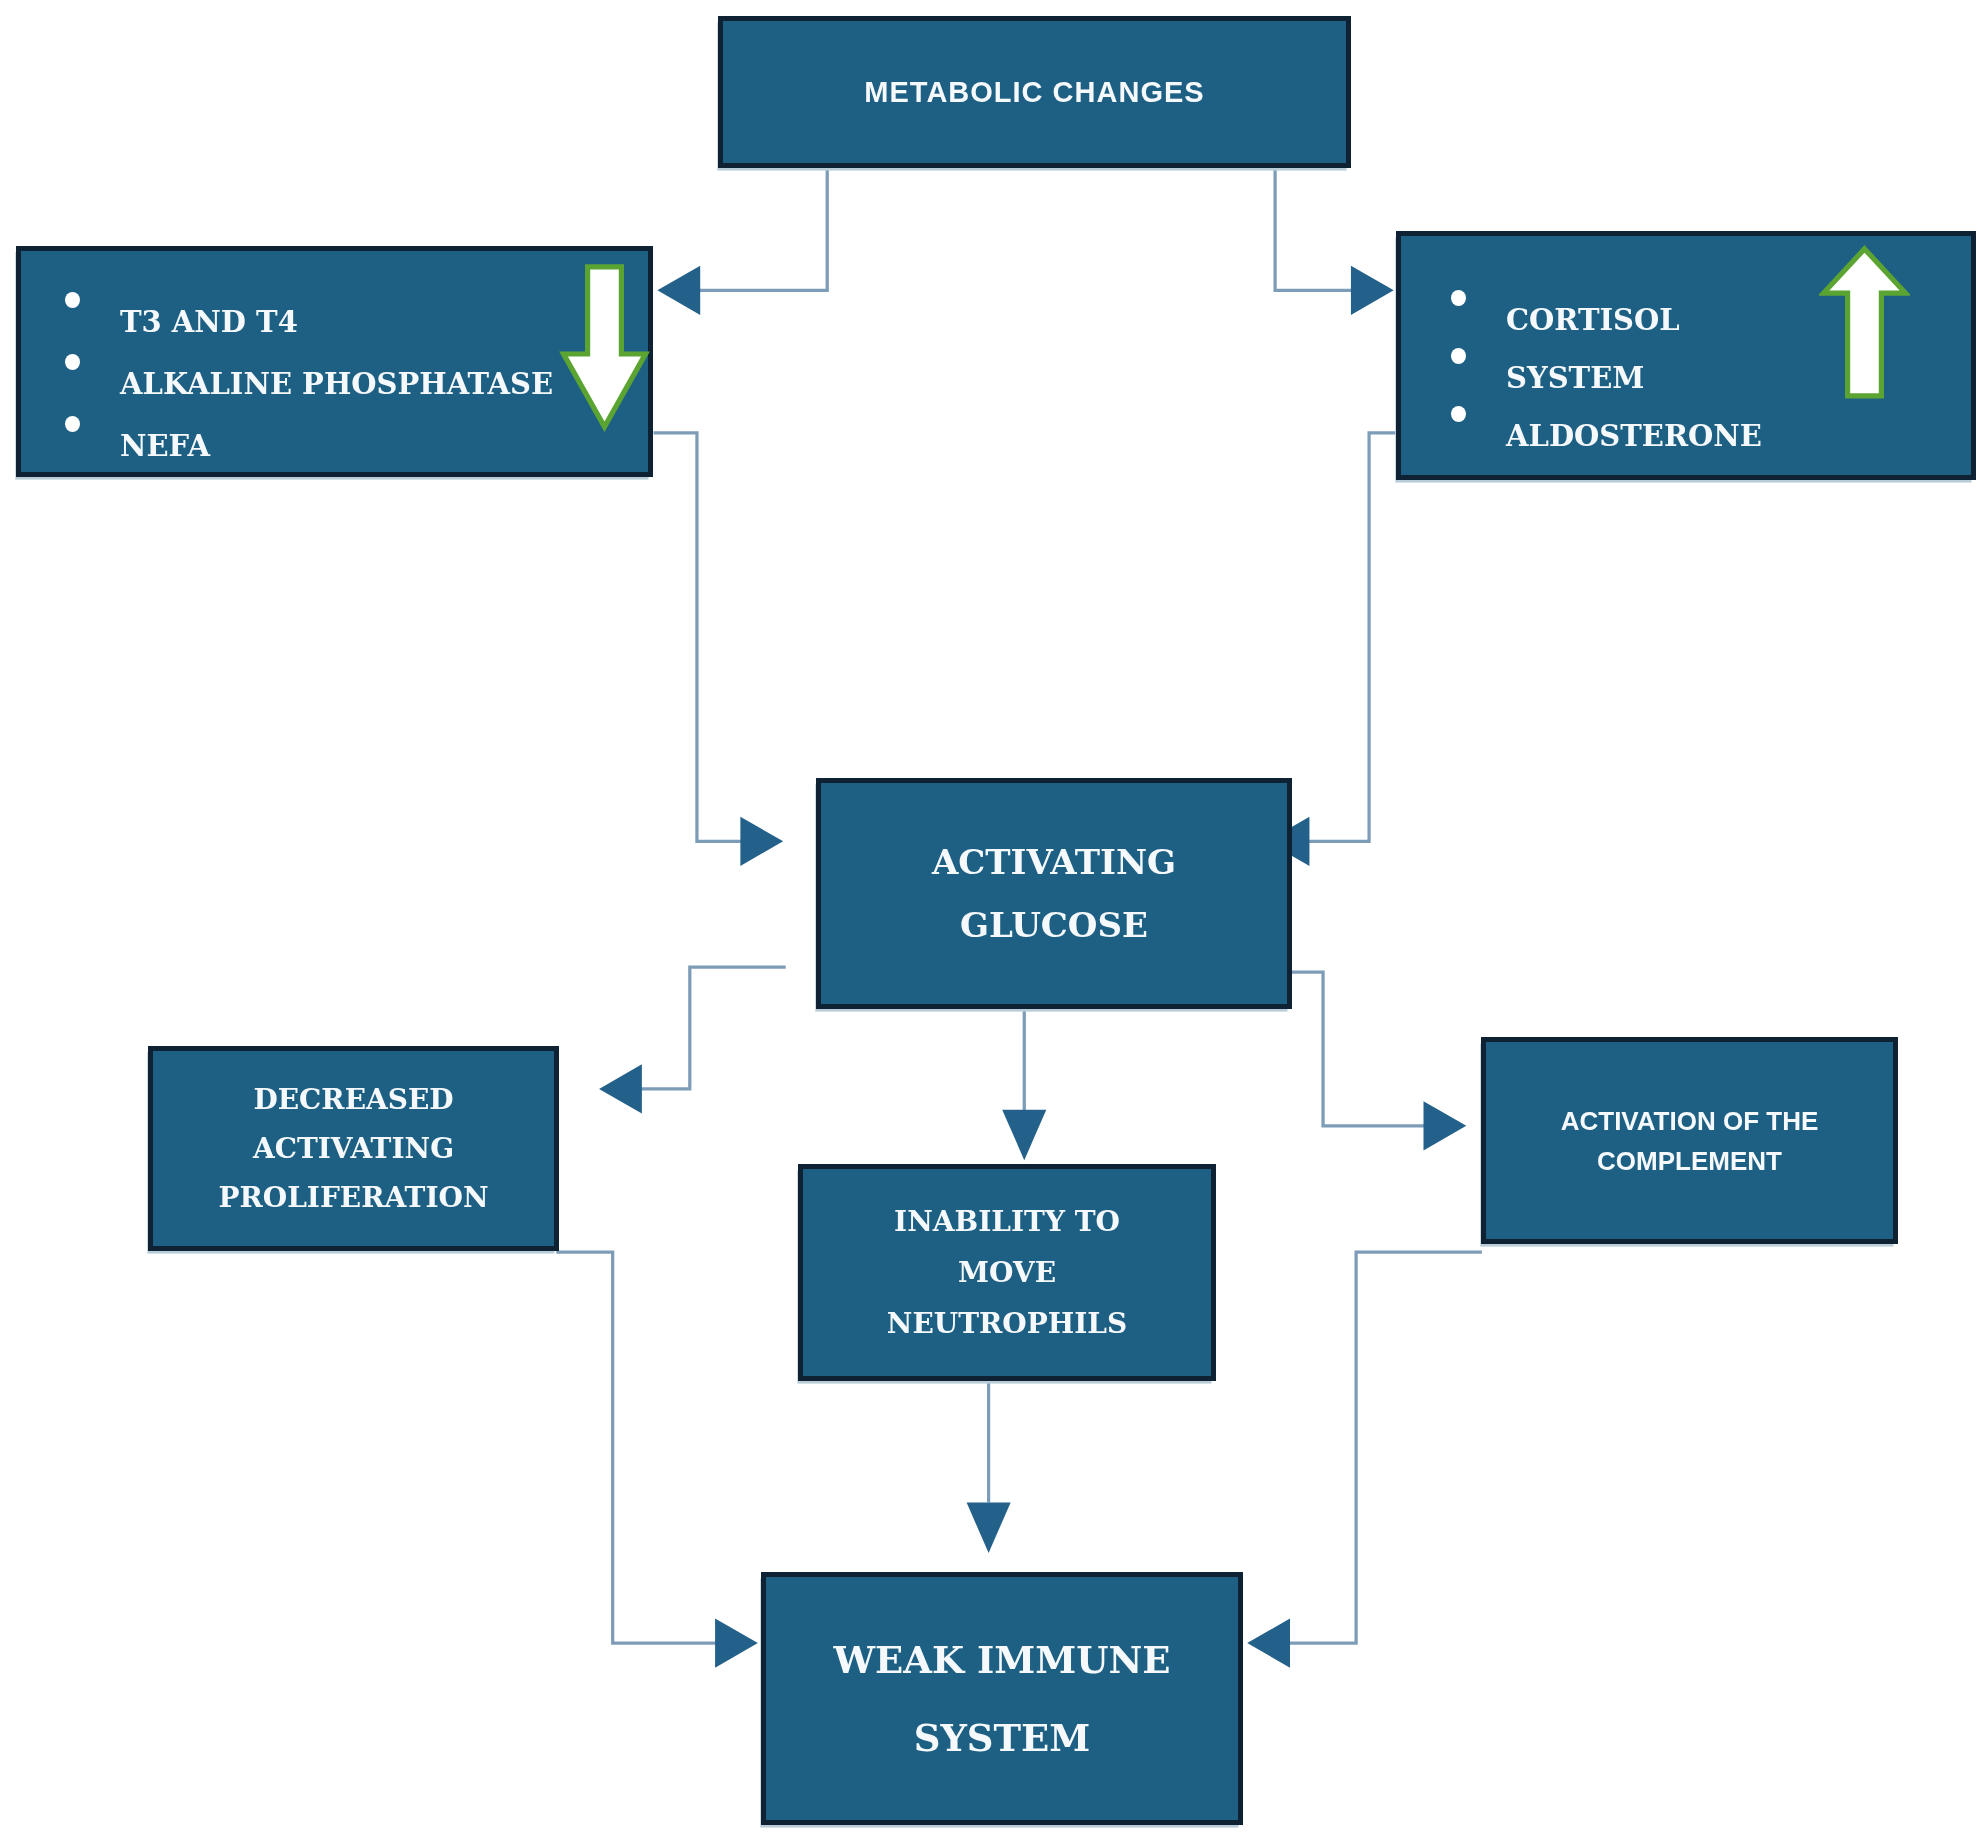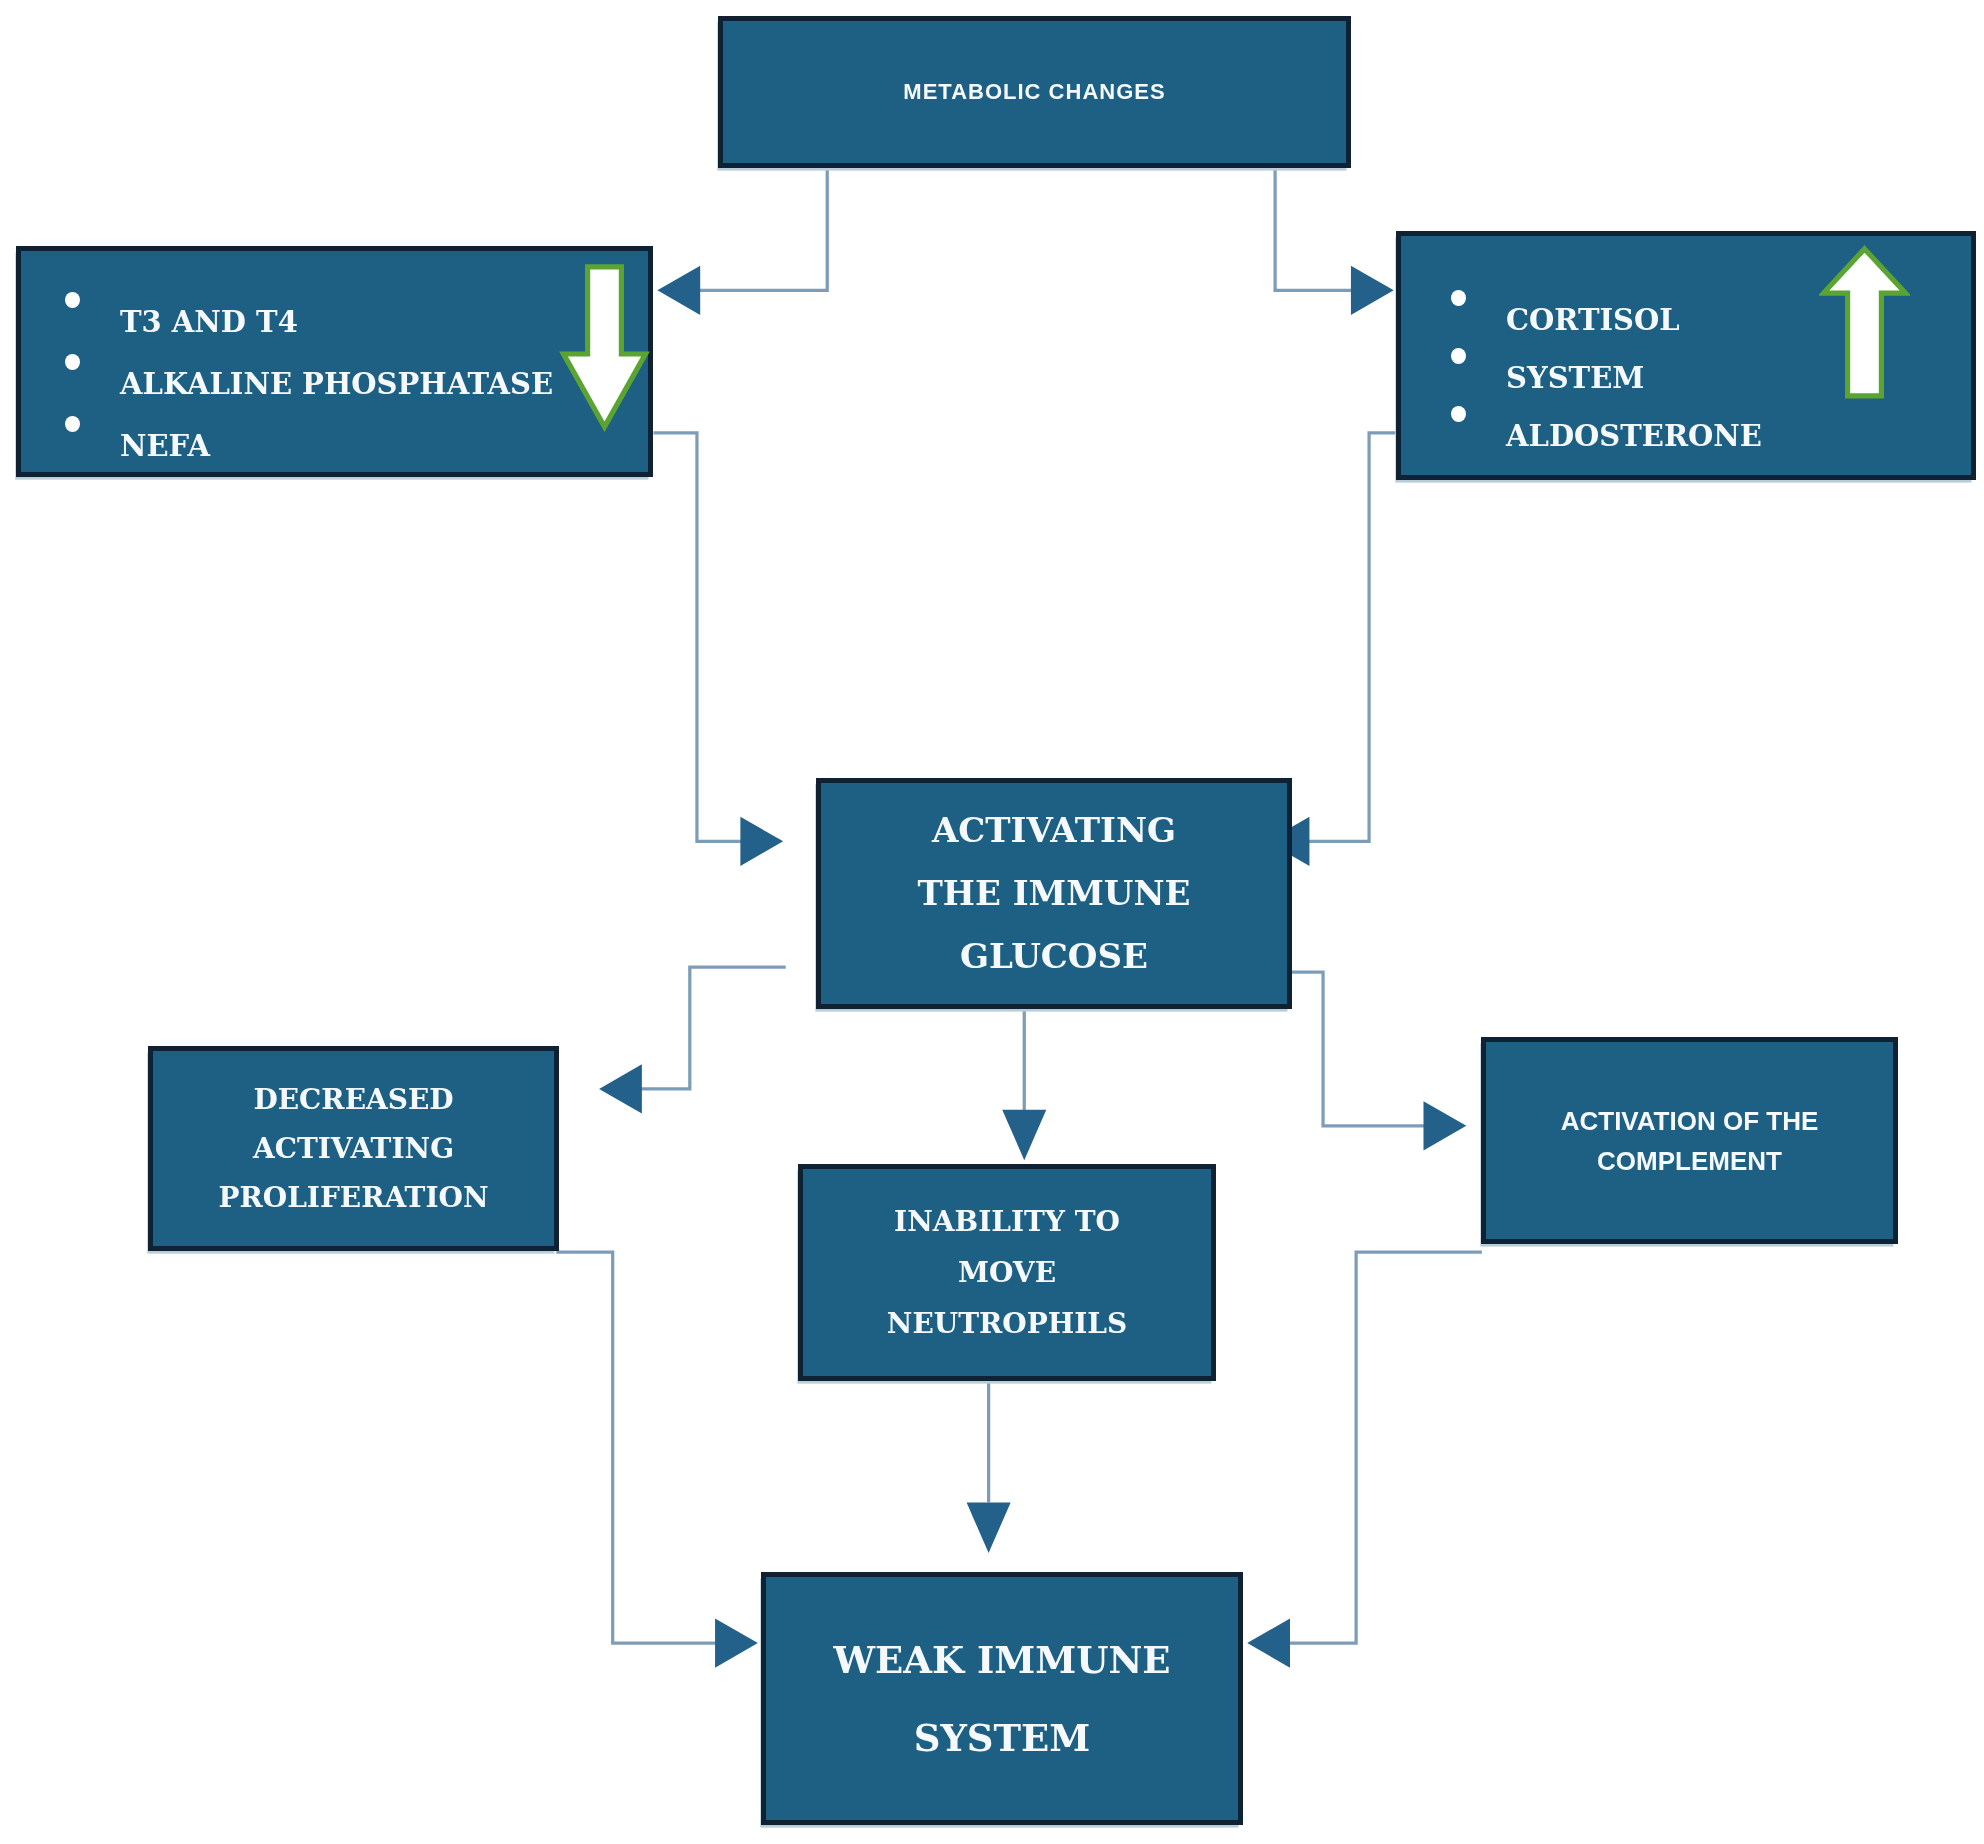--- a/index.html
+++ b/index.html
@@ -27,21 +27,21 @@
     text-align:center;
     box-shadow:-2.6px 4.5px 0 -1.9px #b9cdd9;
   }
   .serif{font-family:"DejaVu Serif","Liberation Serif",serif;font-weight:bold;}
   .sans{font-family:"Liberation Sans",sans-serif;font-weight:bold;}
 
   .box .line{display:block;}
 
   
   #metabolic   {left:718px;top:16px;   width:633px; height:152px;}
-  #metabolic .line{font-size:22px;letter-spacing:1px;}
+  #metabolic .line{font-size:29px;letter-spacing:1px;}
 
   #hormdown    {left:16px;  top:246px;  width:637px; height:231px; align-items:flex-start;}
   #hormup      {left:1396px;top:231px;  width:580px; height:249px; align-items:flex-start;}
   .list{display:flex;flex-direction:column;justify-content:center;height:100%;padding-left:44px;}
   #hormup .list{padding-left:50px;}
   .row{display:flex;align-items:center;height:62px;}
   #hormup .row{height:58px;}
   .bullet{
     width:15px;height:16px;border-radius:50%;
     background:#ffffff;flex:0 0 auto;margin-right:40px;
@@ -165,21 +165,20 @@
         <span class="itext">ALDOSTERONE</span>
       </div>
     </div>
     <svg class="trend" width="91" height="156" viewBox="0 0 140 240" aria-hidden="true">
       <polygon points="70,6 133,74 96,74 96,232 44,232 44,74 7,74"></polygon>
     </svg>
   </div>
 
   <div class="box serif" id="activating">
     <span class="line">ACTIVATING</span>
-    <span class="line">THE IMMUNE</span>
     <span class="line">GLUCOSE</span>
   </div>
 
   <div class="box serif" id="decreased">
     <span class="line">DECREASED</span>
     <span class="line">ACTIVATING</span>
     <span class="line">PROLIFERATION</span>
   </div>
 
   <div class="box serif" id="inability">

